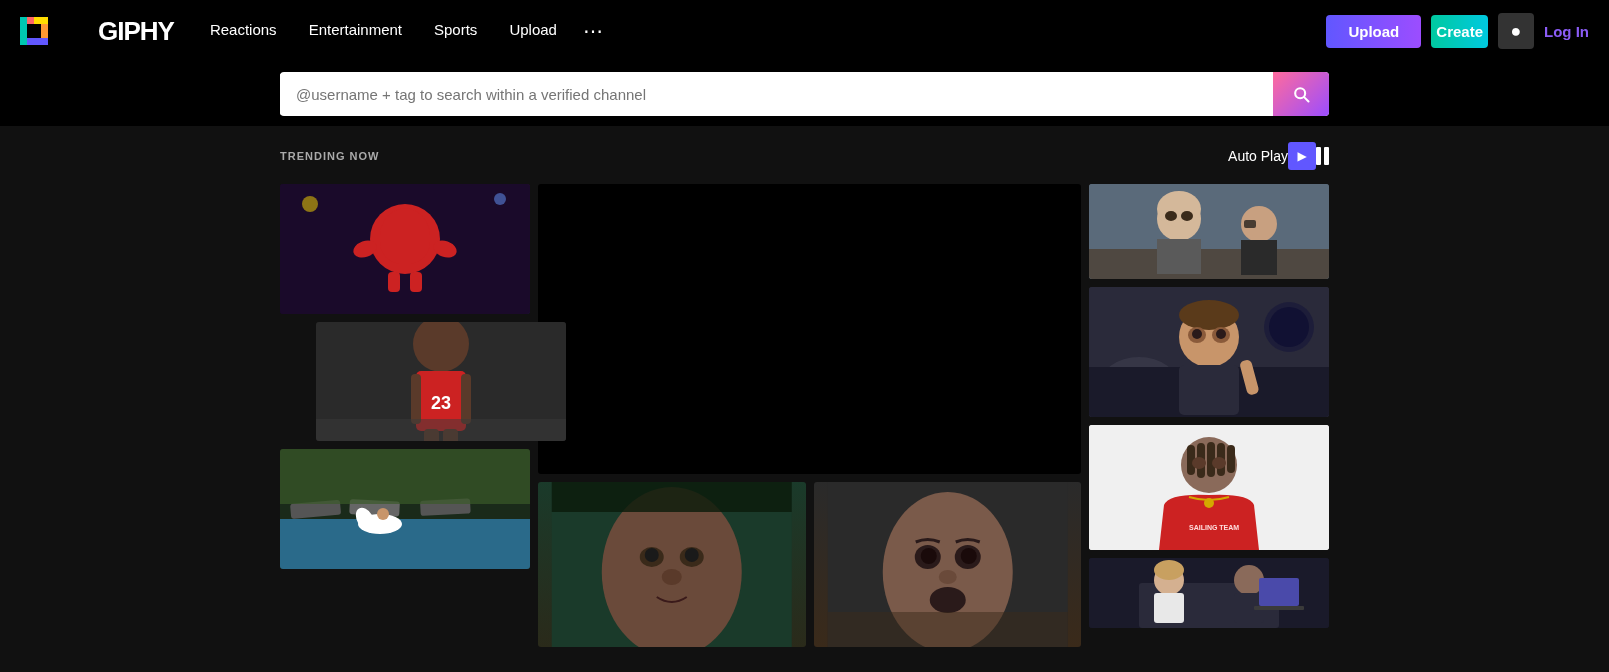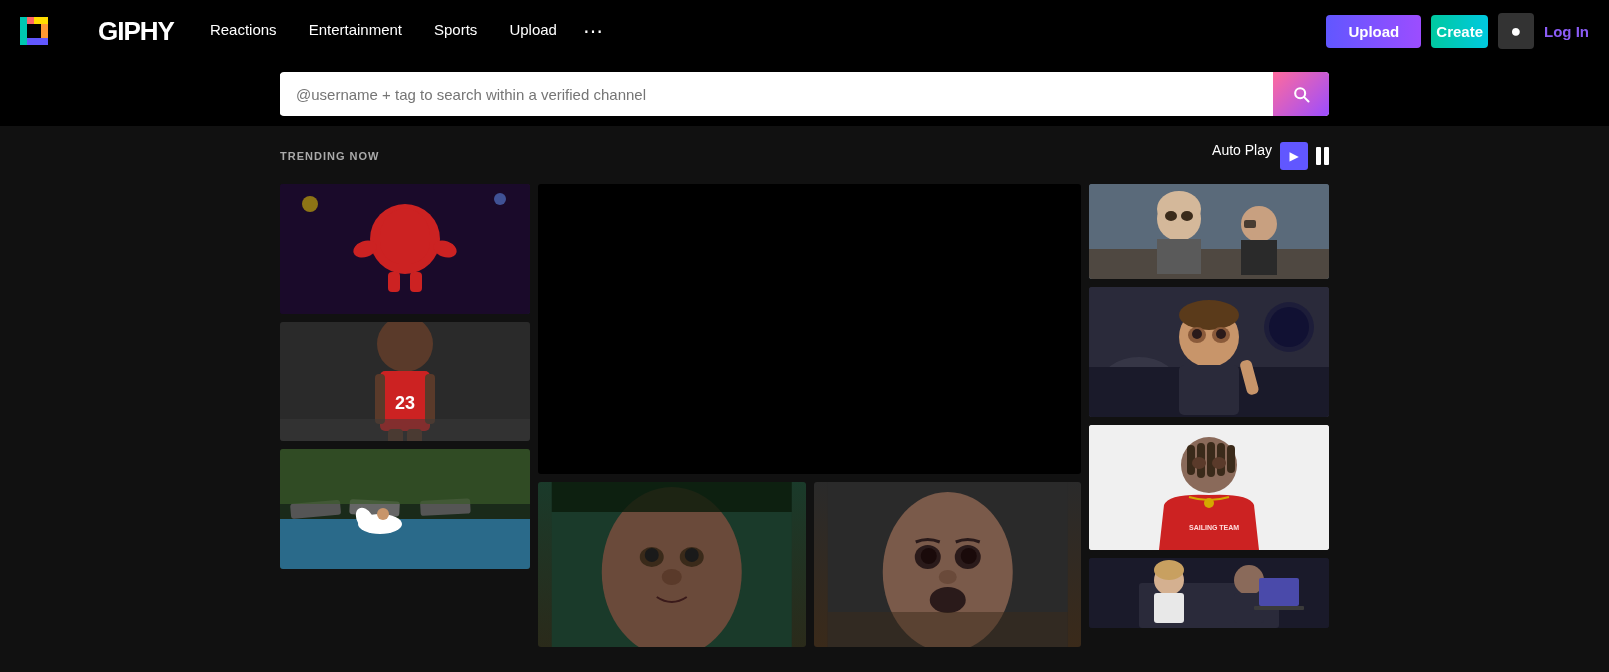--- a/index.html
+++ b/index.html
@@ -182,21 +182,22 @@
     .trending-title {
       font-size: 11px;
       font-weight: 700;
       color: #aaa;
       letter-spacing: 1px;
       text-transform: uppercase;
     }
 
     .autoplay-wrap {
       display: flex;
-      gap: 8px;
+      align-items: center;
+      gap: 0;
     }
 
     .autoplay-label {
       color: #fff;
       font-size: 14px;
     }
 
     .autoplay-play {
       background: #6157ff;
       border: none;
@@ -269,21 +270,21 @@
       background: #222;
       display: flex;
       align-items: center;
       justify-content: center;
       overflow: hidden;
       position: relative;
     }
 
     
     .gif-left-1 { height: 130px; background: #1a1520; }
-    .gif-left-2 { height: 119px; background: #1c1c1c; }
+    .gif-left-2 { height: 119px; background: #1c1c1c; margin-left: 36px; }
     .gif-left-3 { height: 120px; background: #1a1c18; }
 
     
     .gif-center-top { height: 290px; background: #000; }
     .gif-center-bottom-wrap {
       display: grid;
       grid-template-columns: 1fr 1fr;
       gap: 8px;
     }
     .gif-center-b1 { height: 165px; background: #1a1c1a; }

